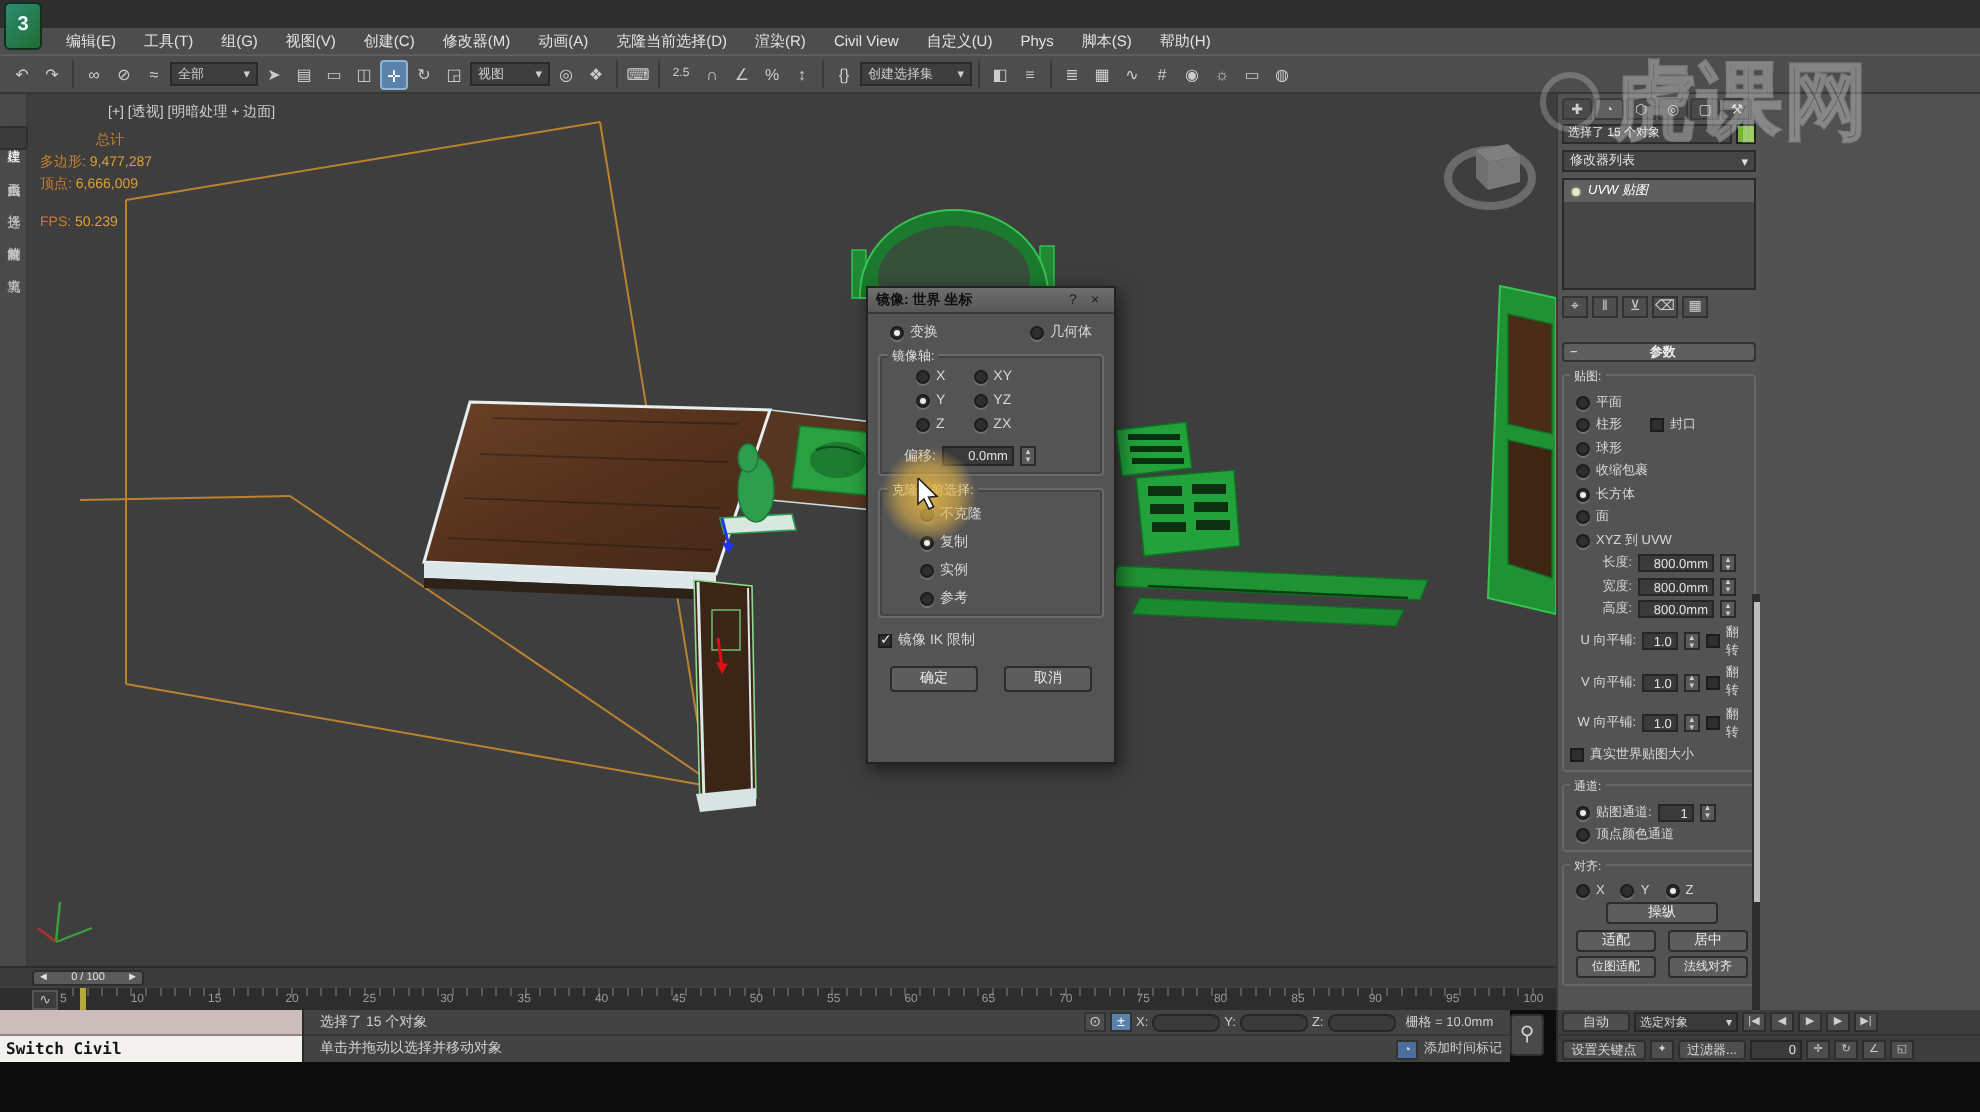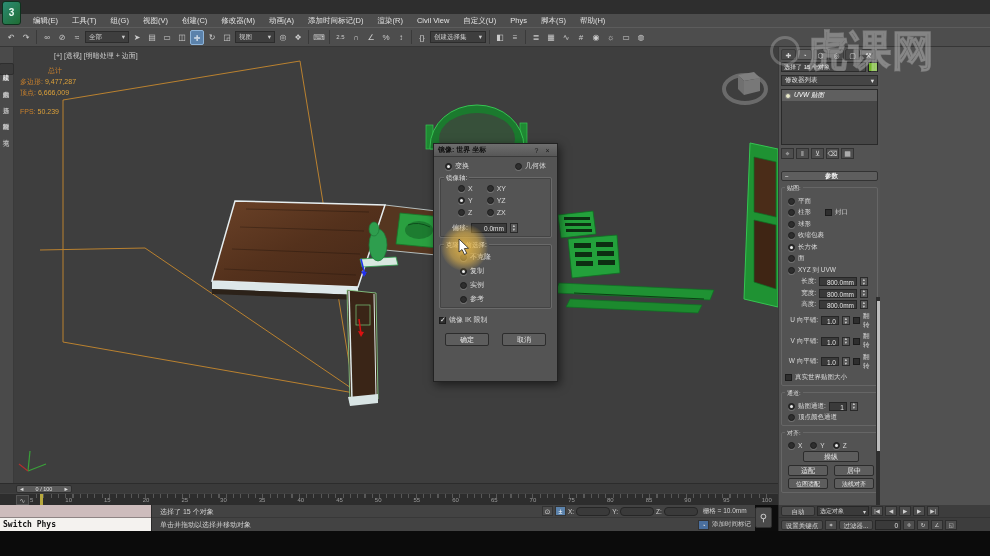--- a/index.html
+++ b/index.html
@@ -164,21 +164,21 @@
 <div class="abs winbtn" style="left:962px">×</div>
 
 <div class="abs menubar" id="menu-items">
     <span class="menu-item">编辑(E)</span>
     <span class="menu-item">工具(T)</span>
     <span class="menu-item">组(G)</span>
     <span class="menu-item">视图(V)</span>
     <span class="menu-item">创建(C)</span>
     <span class="menu-item">修改器(M)</span>
     <span class="menu-item">动画(A)</span>
-    <span class="menu-item">添加时间标记(D)</span>
+    <span class="menu-item">克隆当前选择(D)</span>
     <span class="menu-item">渲染(R)</span>
     <span class="menu-item">Civil View</span>
     <span class="menu-item">自定义(U)</span>
     <span class="menu-item">Phys</span>
     <span class="menu-item">脚本(S)</span>
     <span class="menu-item">帮助(H)</span>
   </div>
 
 <div class="abs toolbar">
   <span class="ti">↶</span>
@@ -648,21 +648,21 @@
       <span class="tick">80</span>
       <span class="tick">85</span>
       <span class="tick">90</span>
       <span class="tick">95</span>
       <span class="tick">100</span>
     </div>
 </div>
 
 <div class="abs listener">
   <div class="ltop"></div>
-  <div class="lbot">Switch Phys</div>
+  <div class="lbot">Switch Civil</div>
 </div>
 <div class="abs statustxt">
   <div class="r1">选择了 15 个对象</div>
   <div class="r2">单击并拖动以选择并移动对象</div>
 </div>
 <div class="abs xform">
   <div class="r1">
     <span class="sic">⊙</span>
     <span class="sic on">±</span>
     <span class="xlbl">X:</span>

